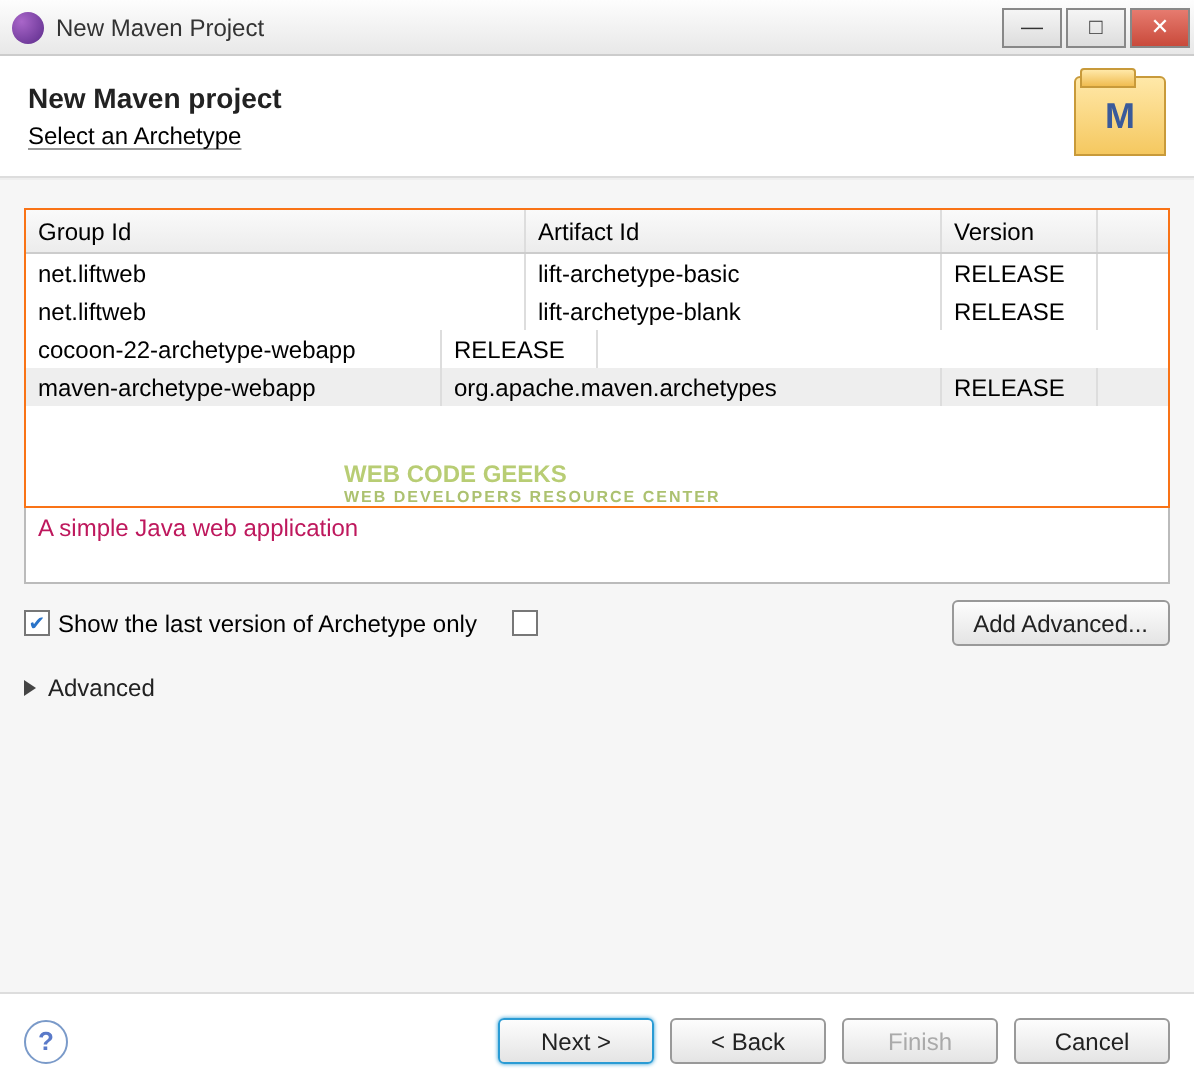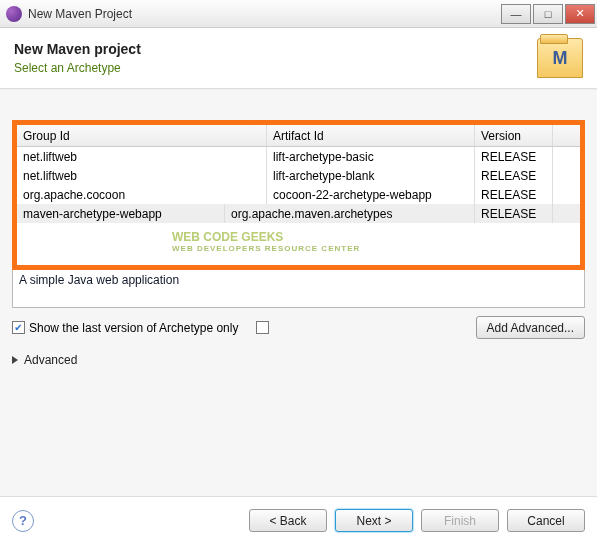--- a/index.html
+++ b/index.html
@@ -8,47 +8,47 @@
 .titlebar { background: linear-gradient(#fdfdfd, #e8e8e8); height: 28px; display: flex; align-items: center; border-bottom: 1px solid #ccc; }
 .titlebar .eclipse-icon { width: 16px; height: 16px; margin: 0 6px; background: radial-gradient(circle at 30% 30%, #a966c9, #5b2b8a); border-radius: 50%; }
 .titlebar .title-text { flex: 1; color: #333; }
 .titlebar .win-btns { display: flex; }
 .win-btn { width: 30px; height: 20px; border: 1px solid #888; background: linear-gradient(#f5f5f5,#ddd); margin-right: 2px; display: flex; align-items: center; justify-content: center; font-size: 11px; color: #333; }
 .win-btn.close { background: linear-gradient(#e67b6f,#c94a3b); color: #fff; }
 
 .header { padding: 10px 14px; background: #fff; border-bottom: 1px solid #ddd; display: flex; justify-content: space-between; align-items: center; }
 .header-left { }
 .header h1 { font-size: 14px; font-weight: bold; color: #222; margin-bottom: 4px; }
-.header .subtitle { color: #4d7c0f; text-decoration-color: #999; text-underline-offset: 2px; text-decoration-thickness: 1px; }
+.header .subtitle { color: #000000; text-decoration: underline; text-decoration-color: #999; text-underline-offset: 2px; text-decoration-thickness: 1px; }
 .maven-icon { width: 46px; height: 40px; background: linear-gradient(#ffe8a8,#f5c860); border: 1px solid #c89a3a; border-radius: 3px 3px 0 0; display: flex; align-items: center; justify-content: center; font-weight: bold; font-size: 18px; color: #3a5a9a; position: relative; }
 .maven-icon::before { content:""; position:absolute; top:-5px; left:2px; right:14px; height:8px; background:linear-gradient(#ffe8a8,#f0bc50); border:1px solid #c89a3a; border-radius:2px 2px 0 0; }
 
 .content { padding: 10px 12px; background: #f6f6f6; height: calc(541px - 28px - 58px - 48px); border-top: 1px solid #eee; }
 
 .row { display: flex; align-items: center; margin-bottom: 6px; gap: 6px; }
 .row label { width: 52px; color: #222; }
 .combo { flex: 1; height: 22px; border: 1px solid #aaa; background: #fff; padding: 0 20px 0 6px; display: flex; align-items: center; position: relative; }
 .combo::after { content: ""; position: absolute; right: 6px; top: 8px; border-left: 4px solid transparent; border-right: 4px solid transparent; border-top: 5px solid #555; }
 .btn { height: 23px; padding: 0 10px; border: 1px solid #999; background: linear-gradient(#fdfdfd,#e4e4e4); border-radius: 3px; color: #222; display: inline-flex; align-items: center; cursor: pointer; }
 .btn:disabled, .btn.disabled { color: #aaa; }
 .txt { flex: 1; height: 22px; border: 1px solid #aaa; background: #fff; padding: 0 6px; }
 .clear-x { width: 16px; height: 16px; color: #888; font-size: 14px; display:flex; align-items:center; justify-content:center; cursor:pointer; font-weight:bold; }
 
-.table-wrap { border: 5px solid #f97316; height: 150px; background: #fff; overflow: hidden; margin-top: 20px; }
+.table-wrap { border: 1px solid #f97316; height: 150px; background: #fff; overflow: hidden; margin-top: 4px; }
 .thead, .trow { display: flex; }
 .thead { background: linear-gradient(#fafafa,#ececec); border-bottom: 1px solid #ccc; height: 22px; align-items: center; }
 .th, .td { padding: 0 6px; border-right: 1px solid #ddd; height: 100%; display: flex; align-items: center; overflow: hidden; white-space: nowrap; }
 .col-g { width: 250px; }
 .col-a { width: 208px; }
 .col-v { width: 78px; }
 .trow { height: 19px; }
 .trow.sel { background: #eeeeee; }
 .tbody-area { height: calc(150px - 22px); overflow: hidden; }
 
-.desc-box { border: 1px solid #bbb; border-top: none; background: #fff; height: 38px; padding: 3px 6px; color: #0f172a; }
+.desc-box { border: 1px solid #bbb; border-top: none; background: #fff; height: 38px; padding: 3px 6px; color: #be185d; }
 
 .opts { display: flex; margin-top: 8px; gap: 18px; }
 .chk { display: flex; align-items: center; gap: 4px; cursor: pointer; }
 .chk-box { width: 13px; height: 13px; border: 1px solid #777; background: #fff; display: flex; align-items: center; justify-content: center; font-size: 10px; color: #2a7; }
 .chk-box.checked::after { content: "✔"; color: #2a74c9; font-size: 10px; }
 .opts .spacer { flex: 1; }
 
 .adv { display: flex; align-items: center; margin-top: 14px; cursor: pointer; gap: 6px; color: #222; }
 .adv-arrow { width:0; height:0; border-top: 4px solid transparent; border-bottom: 4px solid transparent; border-left: 6px solid #444; }
 
@@ -97,21 +97,20 @@
           <div class="td col-g">net.liftweb</div>
           <div class="td col-a">lift-archetype-basic</div>
           <div class="td col-v">RELEASE</div>
         </div>
         <div class="trow">
           <div class="td col-g">net.liftweb</div>
           <div class="td col-a">lift-archetype-blank</div>
           <div class="td col-v">RELEASE</div>
         </div>
         <div class="trow">
-          <div class="td col-g">org.apache.cocoon</div>
           <div class="td col-a">cocoon-22-archetype-webapp</div>
           <div class="td col-v">RELEASE</div>
         </div>
         <div class="trow sel">
           <div class="td col-a">maven-archetype-webapp</div>
           <div class="td col-g">org.apache.maven.archetypes</div>
           <div class="td col-v">RELEASE</div>
         </div>
       </div>
   </div>
@@ -133,22 +132,22 @@
   <div class="adv">
     <div class="adv-arrow"></div>
     <span>Advanced</span>
   </div>
 
 </div>
 
 <div class="footer">
   <div class="help-icon">?</div>
   <div class="spacer"></div>
+  <div class="btn primary">Next &gt;</div>
   <div class="btn">&lt; Back</div>
-  <div class="btn primary">Next &gt;</div>
   <div class="btn disabled">Finish</div>
   <div class="btn">Cancel</div>
 </div>
 
 <div class="watermark">
   <div>WEB CODE GEEKS</div>
   <div class="sub">WEB DEVELOPERS RESOURCE CENTER</div>
 </div>
 
 </body></html>

